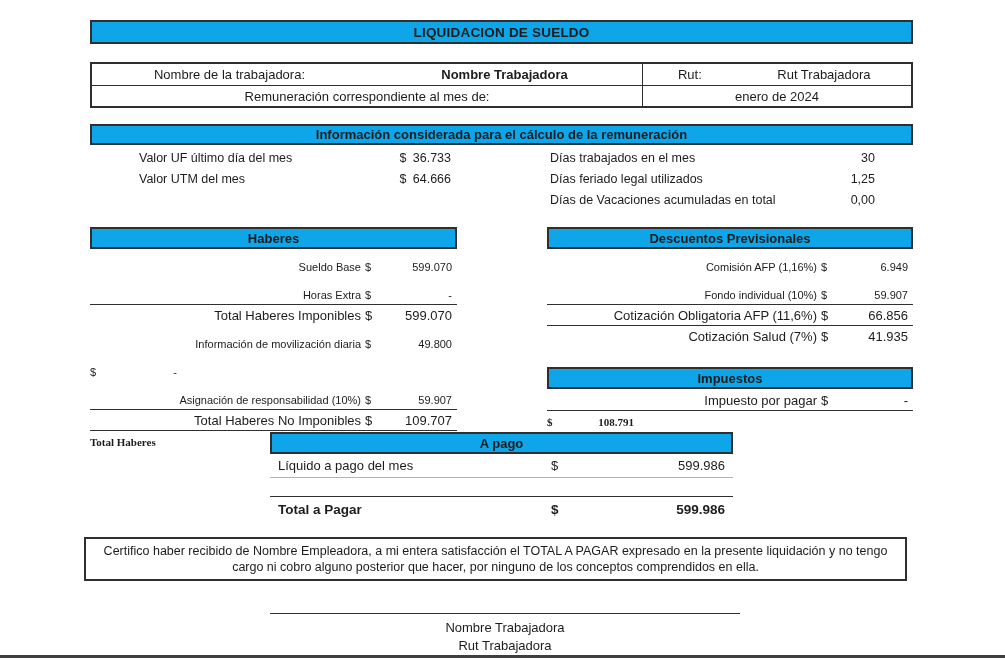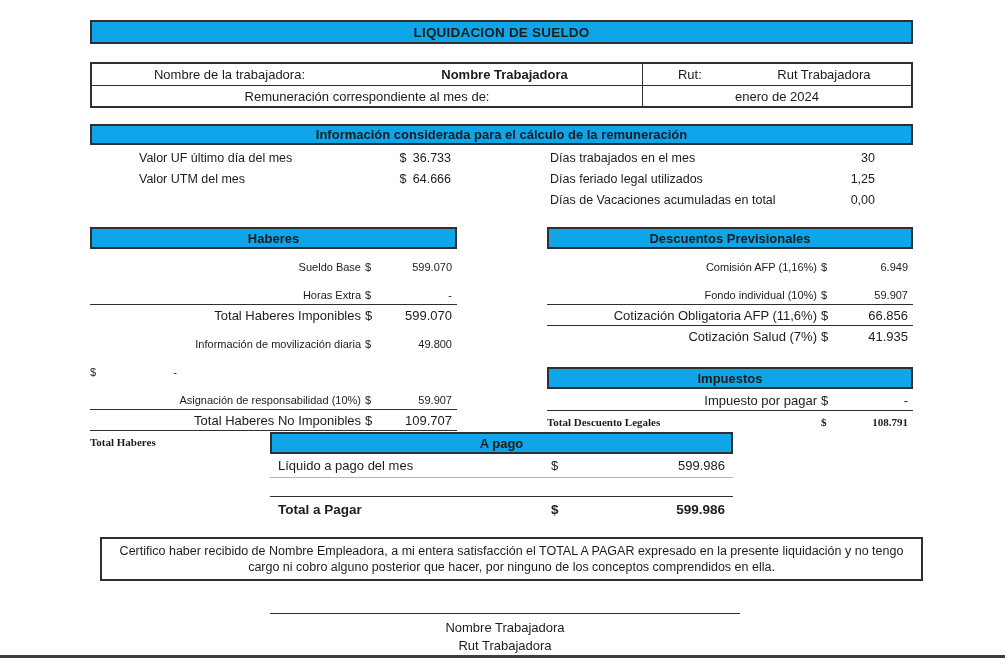--- a/index.html
+++ b/index.html
@@ -61,21 +61,21 @@
   .prow { display:flex; height:22px; align-items:center; }
   .prow .lbl { flex:1; text-align:left; padding-left:8px; }
   .prow .cur { width:14px; }
   .prow .val { width:168px; text-align:right; padding-right:8px; }
   .prow.liq { border-bottom:1px solid #b5b5b5; height:24px; }
   .prow.gap { border:none; height:18px; }
   .prow.total { border-top:1.5px solid #2f2f2f; font-weight:bold; font-size:13.5px; height:26px; }
   .prow.total .lbl { padding-left:8px; }
 
   
-  .cert { position:absolute; left:100px; top:537px; width:823px; min-height:42px; border:2px solid #2f2f2f;
+  .cert { position:absolute; left:84px; top:537px; width:823px; min-height:42px; border:2px solid #2f2f2f;
           display:flex; align-items:center; justify-content:center; padding:4px 14px; }
   .cert .txt { font-size:12.5px; text-align:center; line-height:16px; }
 
   
   .signature { position:absolute; left:270px; top:613px; width:470px; text-align:center; font-size:13px; }
   .sig-line { border-top:1.5px solid #2f2f2f; height:6px; }
   .sig-name { line-height:18px; }
   .sig-rut { line-height:18px; }
 
   .bottom-bar { position:absolute; left:0; top:655px; width:1005px; height:3px; background:#3d3d3d; }
@@ -218,21 +218,20 @@
       <div class="spacer20"></div>
       <div class="boxed hdr">
         <span class="section-title">Impuestos</span>
       </div>
       <div class="row lg uline">
         <span class="lbl">Impuesto por pagar</span>
         <span class="cur">$</span>
         <span class="val">-</span>
       </div>
       <div class="row total">
-        <span class="lbl">Total Descuento Legales</span>
         <span class="cur">$</span>
         <span class="val">108.791</span>
       </div>
     </div>
   </div>
 
   <div class="apago">
     <div class="boxed apago-hdr">
       <span class="section-title">A pago</span>
     </div>

